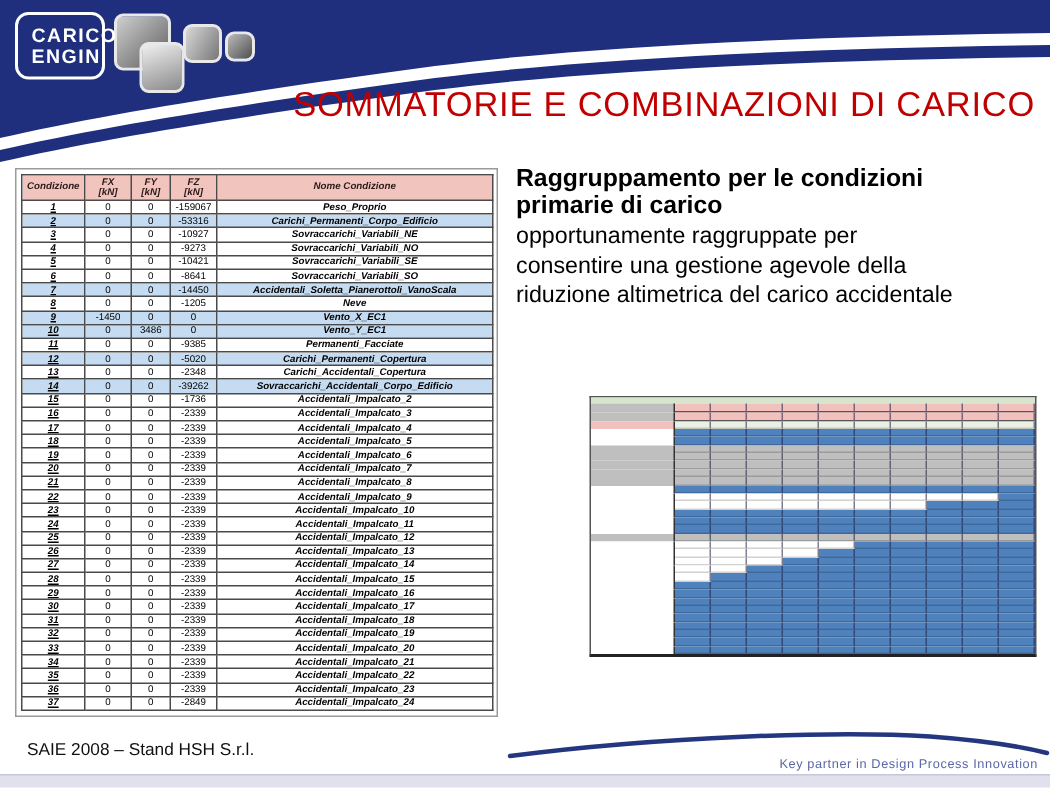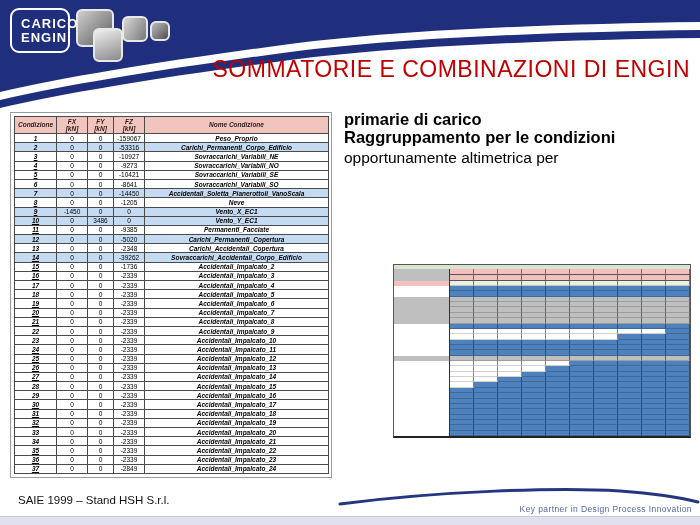--- a/index.html
+++ b/index.html
@@ -82,21 +82,21 @@
 
 <div class="logo-box">
   <div>CARICO</div>
   <div>ENGIN</div>
 </div>
 <div class="thumb thumb-1"></div>
 <div class="thumb thumb-2"></div>
 <div class="thumb thumb-3"></div>
 <div class="thumb thumb-4"></div>
 
-<div class="slide-title">SOMMATORIE E COMBINAZIONI DI ENGIN</div>
+<div class="slide-title">SOMMATORIE E COMBINAZIONI DI CARICO</div>
 
 <div class="table-panel">
   <table class="loads">
     <colgroup>
       <col style="width:42px">
         <col style="width:31px">
         <col style="width:26px">
       <col style="width:31px">
         <col style="width:184px">
     </colgroup>
@@ -381,25 +381,27 @@
           <td class="val">0</td>
           <td class="val">-2849</td>
           <td class="nome">Accidentali_Impalcato_24</td>
         </tr>
       </tbody>
   </table>
 </div>
 
 <div class="right-text">
   <div class="rt-heading">
+      <div>Raggruppamento per le condizioni</div>
       <div>primarie di carico</div>
-      <div>Raggruppamento per le condizioni</div>
     </div>
   <div class="rt-body">
-      <div>opportunamente altimetrica per</div>
+      <div>opportunamente raggruppate per</div>
+      <div>consentire una gestione agevole della</div>
+      <div>riduzione altimetrica del carico accidentale</div>
     </div>
 </div>
 
 <div class="mini-sheet">
     <div class="msrow fixed4" style="background: rgb(216, 229, 206);"></div>
     <div class="msrow fixed6">
       <div class="mscell" style="flex: 0 0 56px; border-right: 1px solid rgb(51, 51, 51); background: rgb(191, 191, 191);"></div>
       <div class="mscell" style="flex: 1 1 0px; border-right: 1px solid rgba(25, 25, 60, 0.55); border-bottom: 1px solid rgb(85, 85, 85); background: rgb(242, 192, 189);"></div>
       <div class="mscell" style="flex: 1 1 0px; border-right: 1px solid rgba(25, 25, 60, 0.55); border-bottom: 1px solid rgb(85, 85, 85); background: rgb(242, 192, 189);"></div>
       <div class="mscell" style="flex: 1 1 0px; border-right: 1px solid rgba(25, 25, 60, 0.55); border-bottom: 1px solid rgb(85, 85, 85); background: rgb(242, 192, 189);"></div>
@@ -796,18 +798,18 @@
       <div class="mscell" style="flex: 1 1 0px; border-right: 1px solid rgba(25, 25, 60, 0.55); border-bottom: 1px solid rgba(0, 0, 0, 0.18); background: rgb(79, 129, 189);"></div>
       <div class="mscell" style="flex: 1 1 0px; border-right: 1px solid rgba(25, 25, 60, 0.55); border-bottom: 1px solid rgba(0, 0, 0, 0.18); background: rgb(79, 129, 189);"></div>
       <div class="mscell" style="flex: 1 1 0px; border-right: 1px solid rgba(25, 25, 60, 0.55); border-bottom: 1px solid rgba(0, 0, 0, 0.18); background: rgb(79, 129, 189);"></div>
       <div class="mscell" style="flex: 1 1 0px; border-right: 1px solid rgba(25, 25, 60, 0.55); border-bottom: 1px solid rgba(0, 0, 0, 0.18); background: rgb(79, 129, 189);"></div>
       <div class="mscell" style="flex: 1 1 0px; border-right: 1px solid rgba(25, 25, 60, 0.55); border-bottom: 1px solid rgba(0, 0, 0, 0.18); background: rgb(79, 129, 189);"></div>
       <div class="mscell" style="flex: 1 1 0px; border-right: 1px solid rgba(25, 25, 60, 0.55); border-bottom: 1px solid rgba(0, 0, 0, 0.18); background: rgb(79, 129, 189);"></div>
       <div class="mscell" style="flex: 1 1 0px; border-right: 1px solid rgba(25, 25, 60, 0.55); border-bottom: 1px solid rgba(0, 0, 0, 0.18); background: rgb(79, 129, 189);"></div>
     </div>
   </div>
 
-<div class="footer-left">SAIE 1999 – Stand HSH S.r.l.</div>
+<div class="footer-left">SAIE 2008 – Stand HSH S.r.l.</div>
 <svg class="footer-swoosh" viewBox="0 0 380 22" xmlns="http://www.w3.org/2000/svg">
   <path d="M20,18 C120,5 240,1 300,5 C340,8 366,13 378,16" fill="none" stroke="#24367F" stroke-width="3" stroke-linecap="round"></path>
 </svg>
 <div class="footer-right">Key partner in Design Process Innovation</div>
 <div class="bottom-band"></div>
 
 </body></html>

